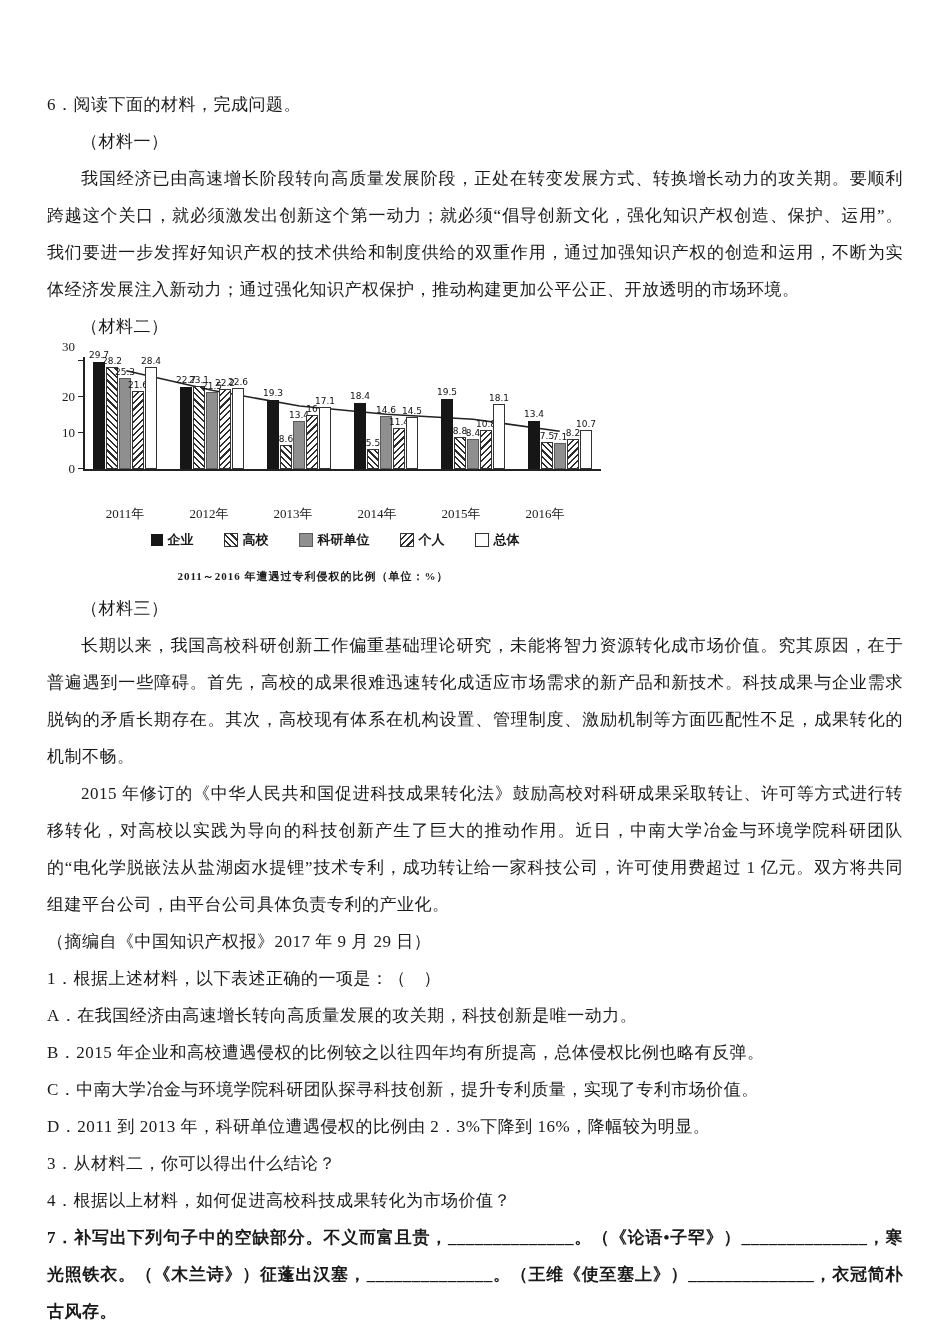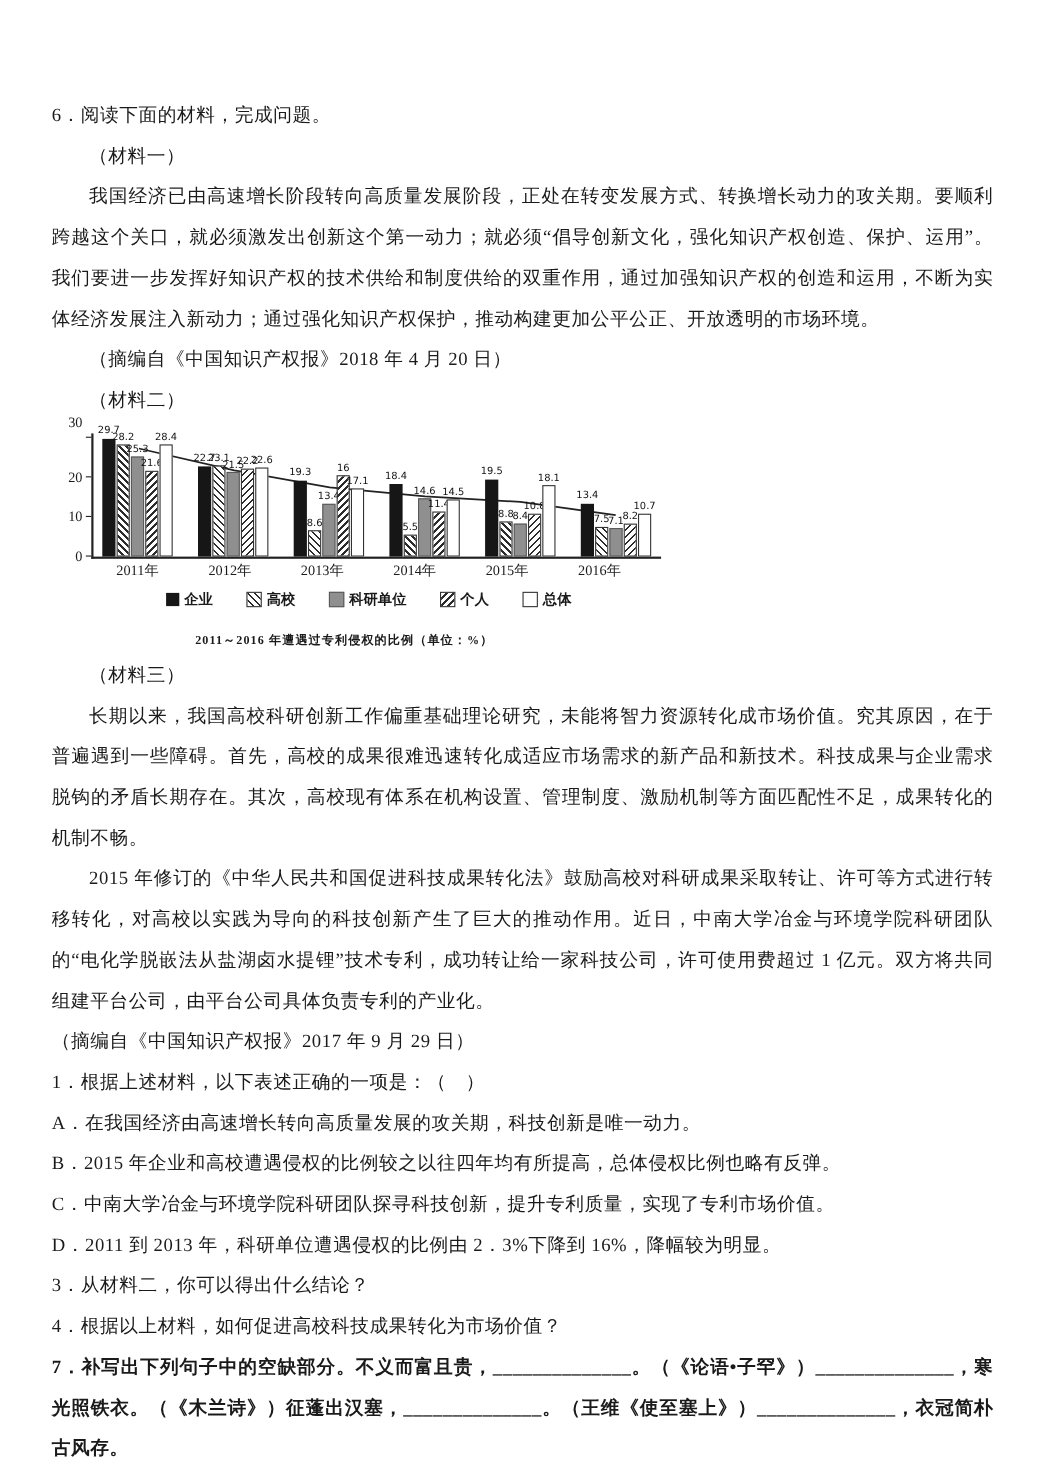--- a/index.html
+++ b/index.html
@@ -50,42 +50,41 @@
   .p-solid-gray{background:#8f8f8f;border:1px solid #5a5a5a;}
   .p-hatch-back{
     border:1px solid #333;
     background:repeating-linear-gradient(135deg,#ffffff 0,#ffffff 3px,#2c2c2c 3px,#2c2c2c 4.5px);
   }
   .p-outline-white{background:#ffffff;border:1px solid #333;}
 
   .trend-svg{position:absolute;left:0;top:0;width:100%;height:100%;overflow:visible;pointer-events:none;}
 
   .xlabels{display:flex;justify-content:space-between;padding:2px 8px 0 8px;margin-left:32px;width:500px;box-sizing:border-box;}
-  .xlabel{width:64px;text-align:center;font-size:13px;font-family:"Liberation Serif","DejaVu Serif",serif;}
+  .xlabel{width:64px;text-align:center;font-size:13px;font-family:"Liberation Serif","DejaVu Serif",serif;margin-top:32px;}
 
   .legend{
     display:flex;justify-content:center;gap:30px;margin:8px 0 0 32px;width:500px;
   }
   .legend-item{display:flex;align-items:center;gap:5px;font-size:13px;font-weight:bold;}
   .legend-swatch{width:12px;height:12px;display:inline-block;}
 
   .chart-caption{
     margin:20px 0 0 20px;width:480px;text-align:center;
     font-size:11px;font-weight:bold;letter-spacing:1px;
   }
 </style>
 </head>
 <body>
 
 <div class="page">
 
   <p class="line">6．阅读下面的材料，完成问题。</p>
   <p class="line indent">（材料一）</p>
   <p class="line indent">我国经济已由高速增长阶段转向高质量发展阶段，正处在转变发展方式、转换增长动力的攻关期。要顺利跨越这个关口，就必须激发出创新这个第一动力；就必须“倡导创新文化，强化知识产权创造、保护、运用”。我们要进一步发挥好知识产权的技术供给和制度供给的双重作用，通过加强知识产权的创造和运用，不断为实体经济发展注入新动力；通过强化知识产权保护，推动构建更加公平公正、开放透明的市场环境。</p>
-  <p class="line indent">（摘编自《中国知识产权报》2018 年 4 月 20 日）</p>
   <p class="line indent">（材料二）</p>
 
   <div class="chart-wrap">
     <div class="plot-row">
       <div class="yaxis">
           <div class="ytick" style="bottom: -6px;">0</div>
           <div class="ytickmark" style="bottom: 0px;"></div>
           <div class="ytick" style="bottom: 30px;">10</div>
           <div class="ytickmark" style="bottom: 36px;"></div>
           <div class="ytick" style="bottom: 66px;">20</div>
@@ -134,21 +133,21 @@
           <div class="group">
             <div class="bar p-solid-black" style="height: 69.48px;">
               <span class="val">19.3</span>
             </div>
             <div class="bar p-hatch-forward" style="height: 24.12px;">
               <span class="val">8.6</span>
             </div>
             <div class="bar p-solid-gray" style="height: 48.24px;">
               <span class="val">13.4</span>
             </div>
-            <div class="bar p-hatch-back" style="height: 74px;">
+            <div class="bar p-hatch-back" style="height: 54px;">
               <span class="val">16</span>
             </div>
             <div class="bar p-outline-white" style="height: 61.56px;">
               <span class="val">17.1</span>
             </div>
           </div>
           <div class="group">
             <div class="bar p-solid-black" style="height: 66.24px;">
               <span class="val">18.4</span>
             </div>

